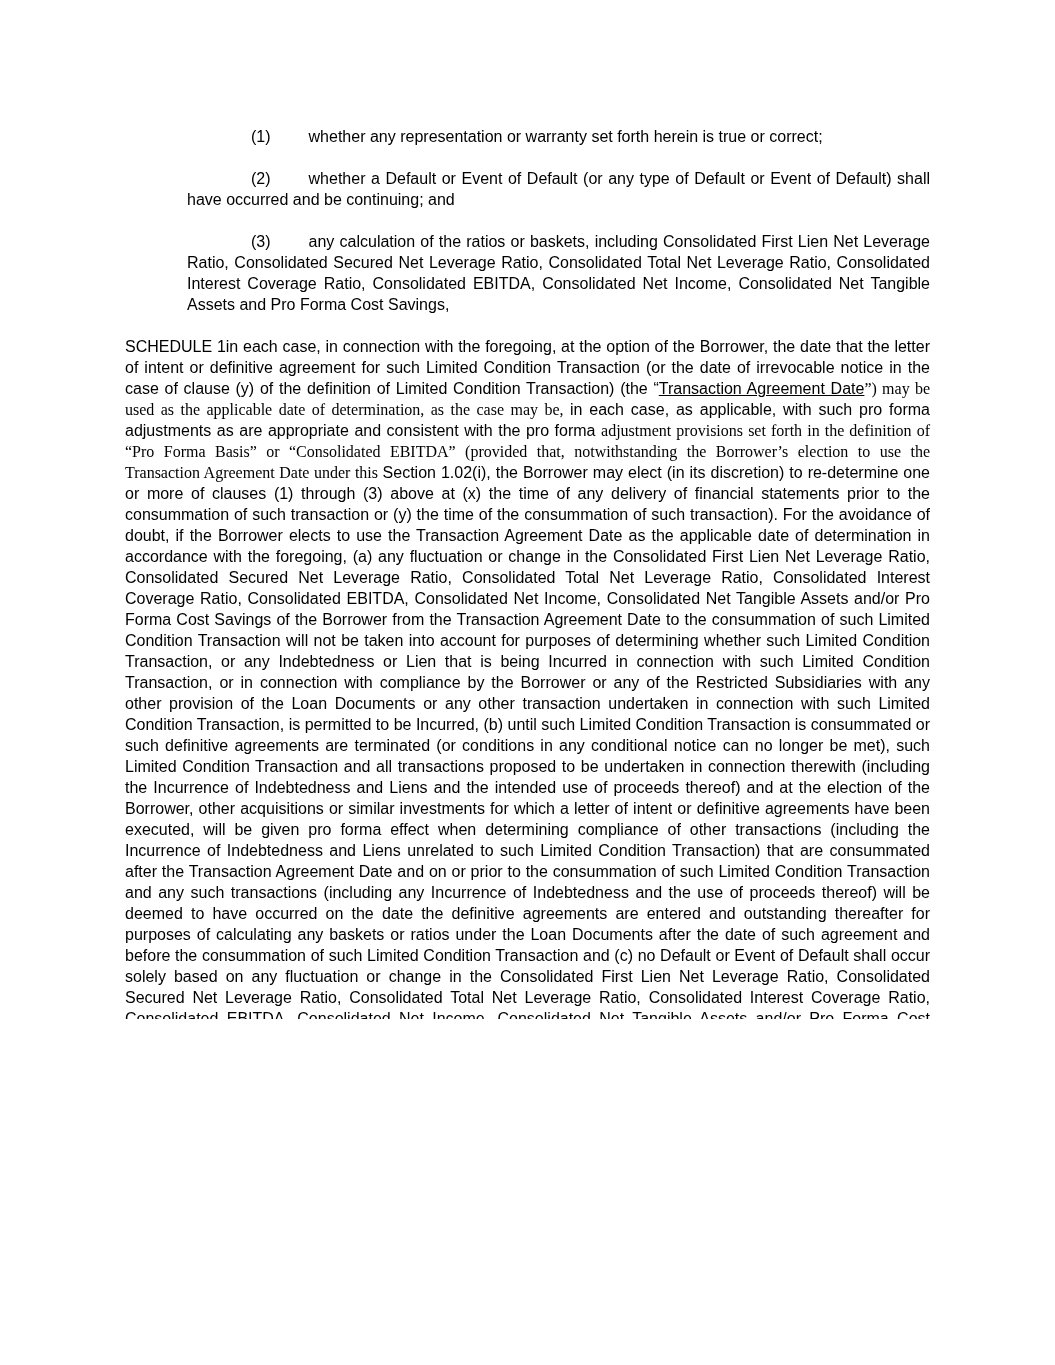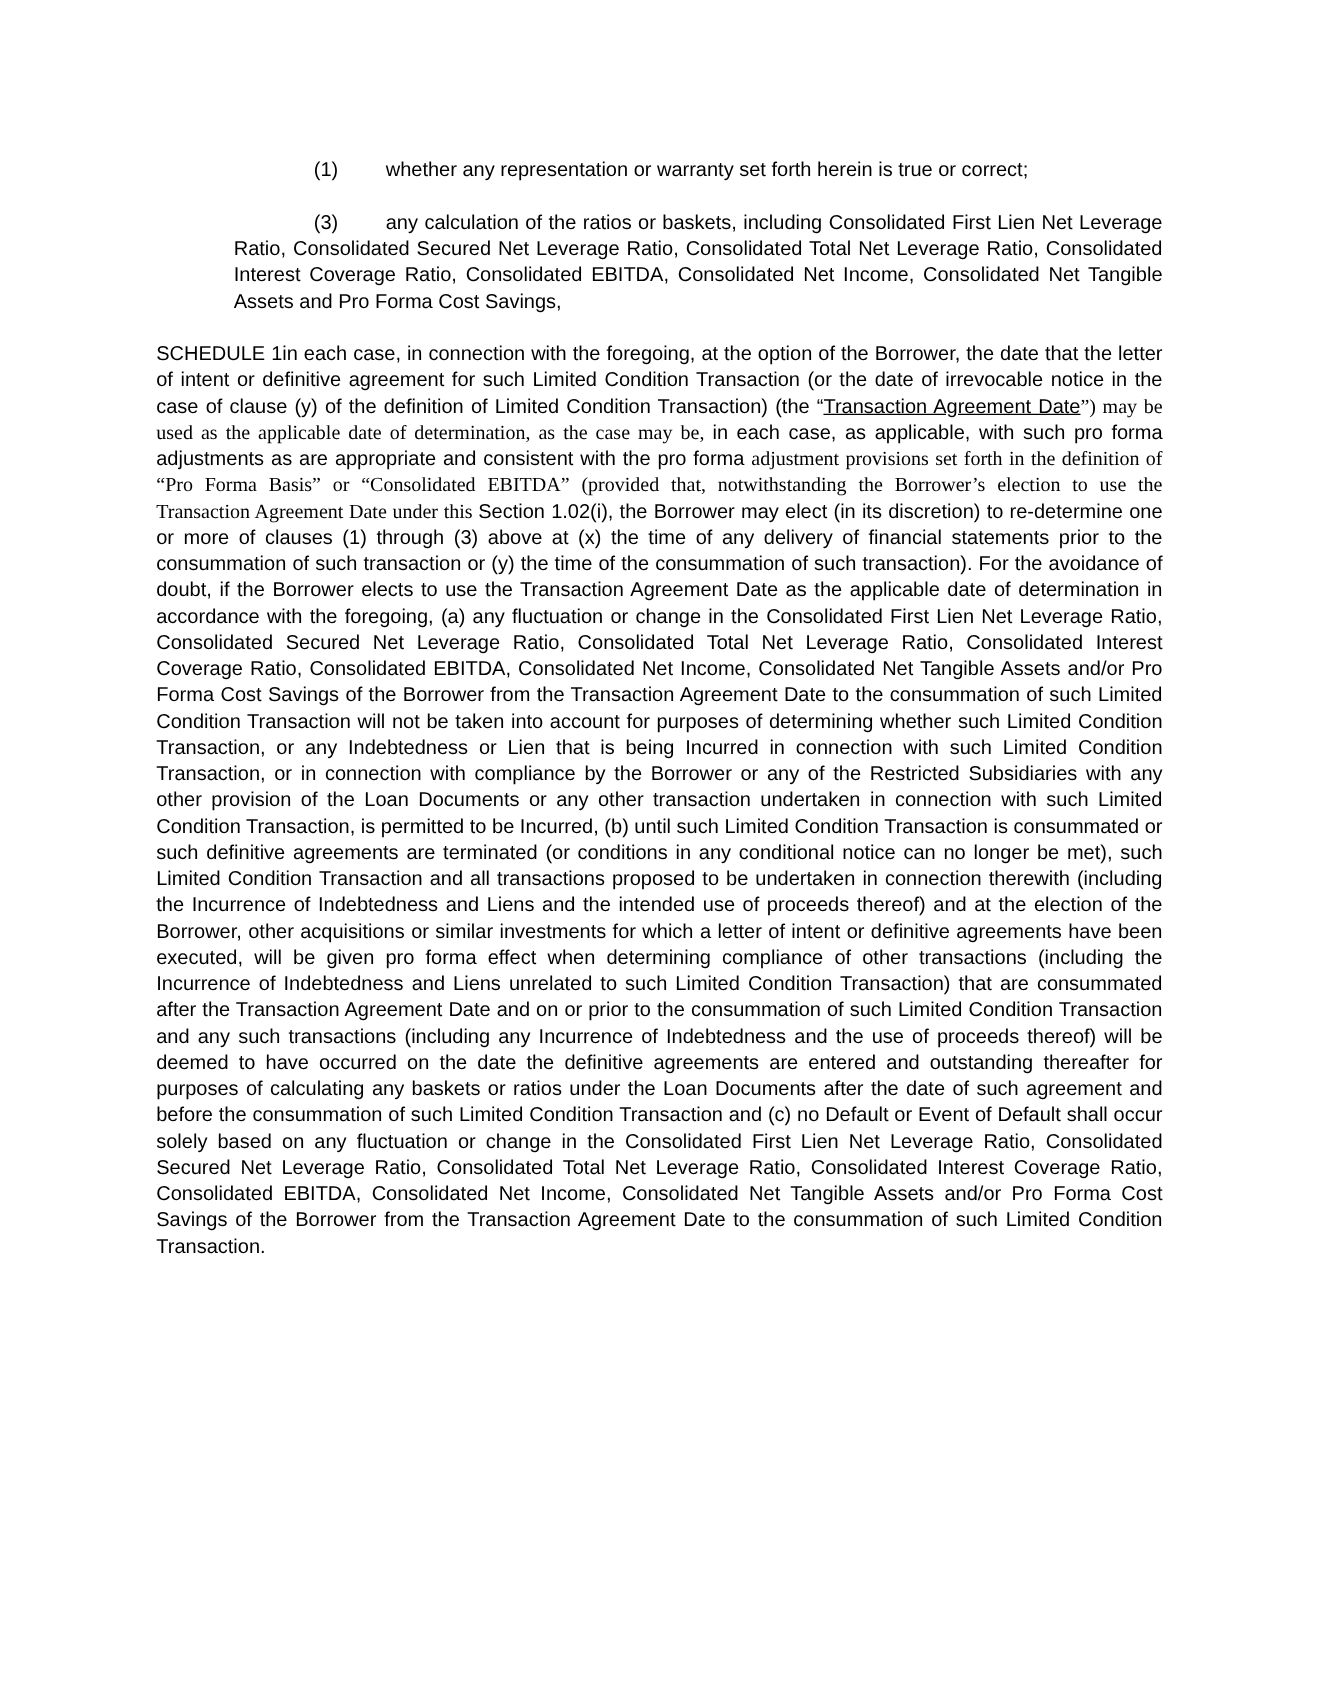--- a/index.html
+++ b/index.html
@@ -57,19 +57,20 @@
     text-align: left;
   }
 </style>
 </head>
 <body>
 
 <div class="page">
   <div class="content">
     <div id="clause-list">
         <p class="clause"><span>(1)</span><span class="tab"></span><span>whether any representation or warranty set forth herein is true or correct;</span></p>
+        <p class="clause"><span>(2)</span><span class="tab"></span><span>whether a Default or Event of Default (or any type of Default or Event of Default) shall have occurred and be continuing; and</span></p>
         <p class="clause"><span>(3)</span><span class="tab"></span><span>any calculation of the ratios or baskets, including Consolidated First Lien Net Leverage Ratio, Consolidated Secured Net Leverage Ratio, Consolidated Total Net Leverage Ratio, Consolidated Interest Coverage Ratio, Consolidated EBITDA, Consolidated Net Income, Consolidated Net Tangible Assets and Pro Forma Cost Savings,</span></p>
       </div>
     <p class="main-para" id="main-paragraph"><span>SCHEDULE 1</span><span>in each case, in connection with the foregoing, at the option of the Borrower, the date that the letter of intent or definitive agreement for such Limited Condition Transaction (or the date of irrevocable notice in the case of clause (y) of the definition of Limited Condition Transaction) (the “</span><span class="underline">Transaction Agreement Date</span><span class="serif">”) may be used as the applicable date of determination, as the case may be, </span><span>in each case, as applicable, with such pro forma adjustments as are appropriate and consistent with the pro forma </span><span class="serif">adjustment provisions set forth in the definition of “Pro Forma Basis” or “Consolidated EBITDA” (provided that, notwithstanding the Borrower’s election to use the Transaction Agreement Date under this </span><span>Section 1.02(i), the Borrower may elect (in its discretion) to re-determine one or more of clauses (1) through (3) above at (x) the time of any delivery of financial statements prior to the consummation of such transaction or (y) the time of the consummation of such transaction). For the avoidance of doubt, if the Borrower elects to use the Transaction Agreement Date as the applicable date of determination in accordance with the foregoing, (a) any fluctuation or change in the Consolidated First Lien Net Leverage Ratio, Consolidated Secured Net Leverage Ratio, Consolidated Total Net Leverage Ratio, Consolidated Interest Coverage Ratio, Consolidated EBITDA, Consolidated Net Income, Consolidated Net Tangible Assets and/or Pro Forma Cost Savings of the Borrower from the Transaction Agreement Date to the consummation of such Limited Condition Transaction will not be taken into account for purposes of determining whether such Limited Condition Transaction, or any Indebtedness or Lien that is being Incurred in connection with such Limited Condition Transaction, or in connection with compliance by the Borrower or any of the Restricted Subsidiaries with any other provision of the Loan Documents or any other transaction undertaken in connection with such Limited Condition Transaction, is permitted to be Incurred, (b) until such Limited Condition Transaction is consummated or such definitive agreements are terminated (or conditions in any conditional notice can no longer be met), such Limited Condition Transaction and all transactions proposed to be undertaken in connection therewith (including the Incurrence of Indebtedness and Liens and the intended use of proceeds thereof) and at the election of the Borrower, other acquisitions or similar investments for which a letter of intent or definitive agreements have been executed, will be given pro forma effect when determining compliance of other transactions (including the Incurrence of Indebtedness and Liens unrelated to such Limited Condition Transaction) that are consummated after the Transaction Agreement Date and on or prior to the consummation of such Limited Condition Transaction and any such transactions (including any Incurrence of Indebtedness and the use of proceeds thereof) will be deemed to have occurred on the date the definitive agreements are entered and outstanding thereafter for purposes of calculating any baskets or ratios under the Loan Documents after the date of such agreement and before the consummation of such Limited Condition Transaction and (c) no Default or Event of Default shall occur solely based on any fluctuation or change in the Consolidated First Lien Net Leverage Ratio, Consolidated Secured Net Leverage Ratio, Consolidated Total Net Leverage Ratio, Consolidated Interest Coverage Ratio, Consolidated EBITDA, Consolidated Net Income, Consolidated Net Tangible Assets and/or Pro Forma Cost Savings of the Borrower from the Transaction Agreement Date to the consummation of such Limited Condition Transaction.</span></p>
     <p class="closing-para" id="closing-paragraph"><span class="serif">(j)</span><span class="tab"></span><span class="serif">As used herein, the term “Consolidated EBITDA” is deemed to refer to Consolidated </span><span>EBITDA of the Group Parties for the Test Period most recently then ended.</span></p>
   </div>
   <div class="page-number">89</div>
 </div>
 
 </body></html>

